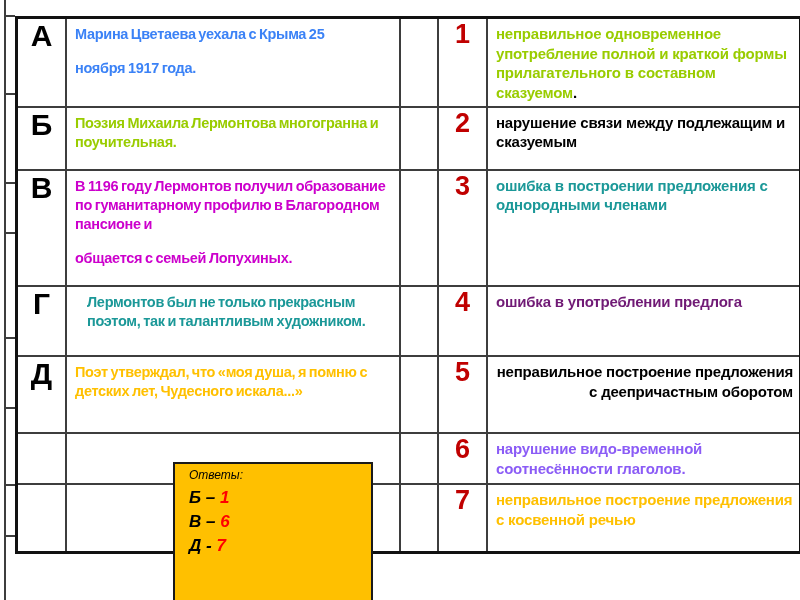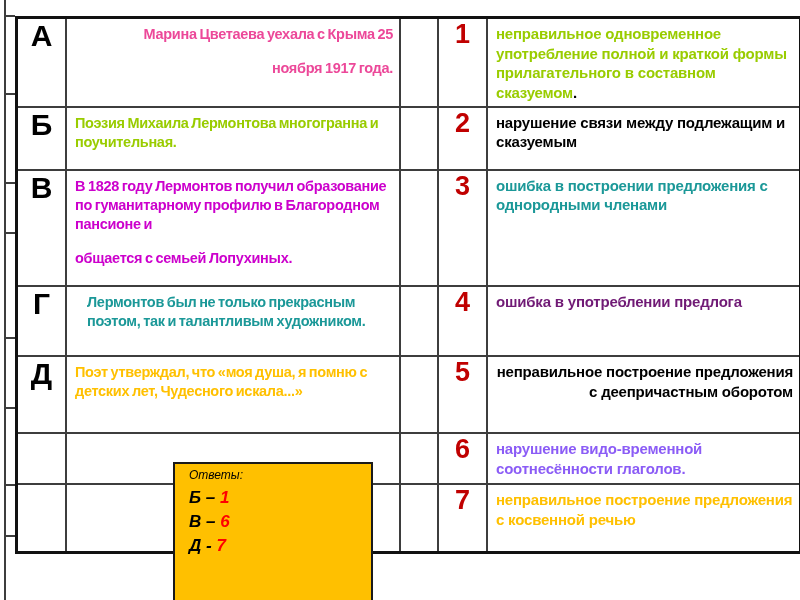--- a/index.html
+++ b/index.html
@@ -56,21 +56,21 @@
   <div class="edge-tick" style="top:484px"></div>
   <div class="edge-tick" style="top:535px"></div>
 
   <table class="main">
 
     <tbody>
 
     <tr style="height:89px">
       <td class="c-letter">А</td>
       <td class="c-sent">
-        <div class="sent-pad" style="color: #ec4899; text-align: right;">
+        <div class="sent-pad" style="color: #3b82f6;">
           <p>Марина Цветаева уехала с Крыма 25</p>
           <p>ноября 1917 года.</p>
         </div>
       </td>
       <td class="c-gap"></td>
       <td class="c-num" style="color: rgb(192, 0, 0);">1</td>
       <td class="c-desc">
         <div class="desc-pad" style="color: rgb(153, 204, 0);"><span>неправильное одновременное употребление полной и краткой формы прилагательного в составном сказуемом</span><span class="tail-black">.</span></div>
       </td>
     </tr>
@@ -86,21 +86,21 @@
       <td class="c-num" style="color: rgb(192, 0, 0);">2</td>
       <td class="c-desc">
         <div class="desc-pad" style="color: rgb(0, 0, 0);">нарушение связи между подлежащим и сказуемым</div>
       </td>
     </tr>
 
     <tr style="height:105px">
       <td class="c-letter">В</td>
       <td class="c-sent">
         <div class="sent-pad" style="color: rgb(204, 0, 204);">
-          <p>В 1828 году Лермонтов получил образование по гуманитарному профилю в Благородном пансионе и</p>
+          <p>В 1196 году Лермонтов получил образование по гуманитарному профилю в Благородном пансионе и</p>
           <p>общается с семьей Лопухиных.</p>
         </div>
       </td>
       <td class="c-gap"></td>
       <td class="c-num" style="color: rgb(192, 0, 0);">3</td>
       <td class="c-desc">
         <div class="desc-pad" style="color: rgb(27, 152, 152);">ошибка в построении предложения с однородными членами</div>
       </td>
     </tr>
 

